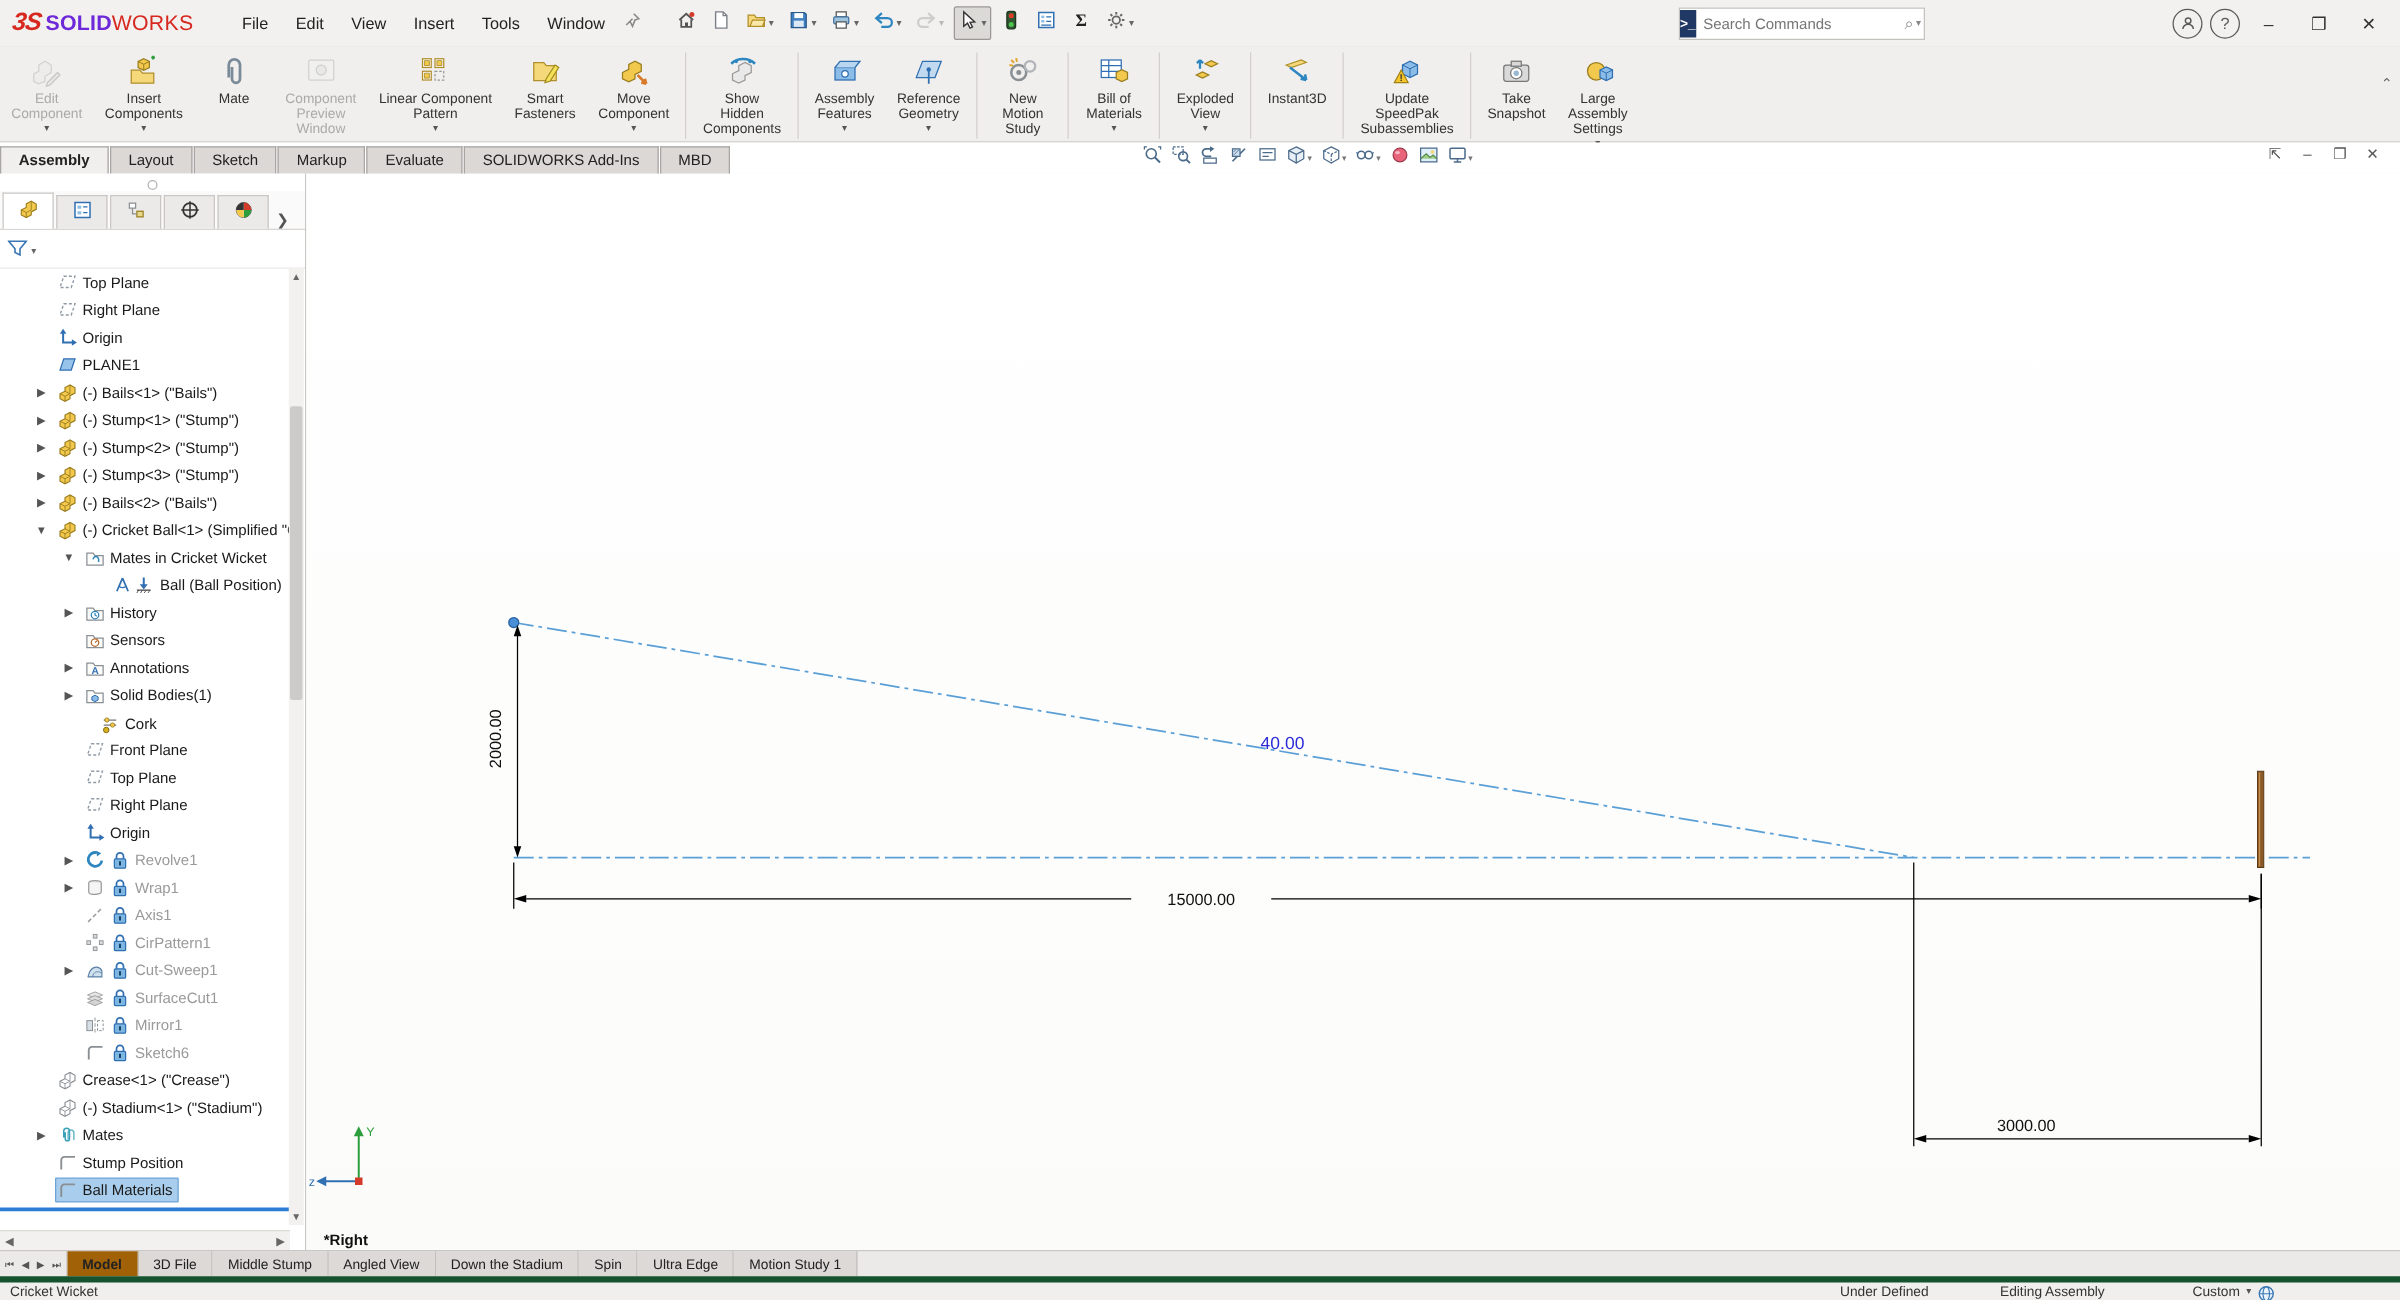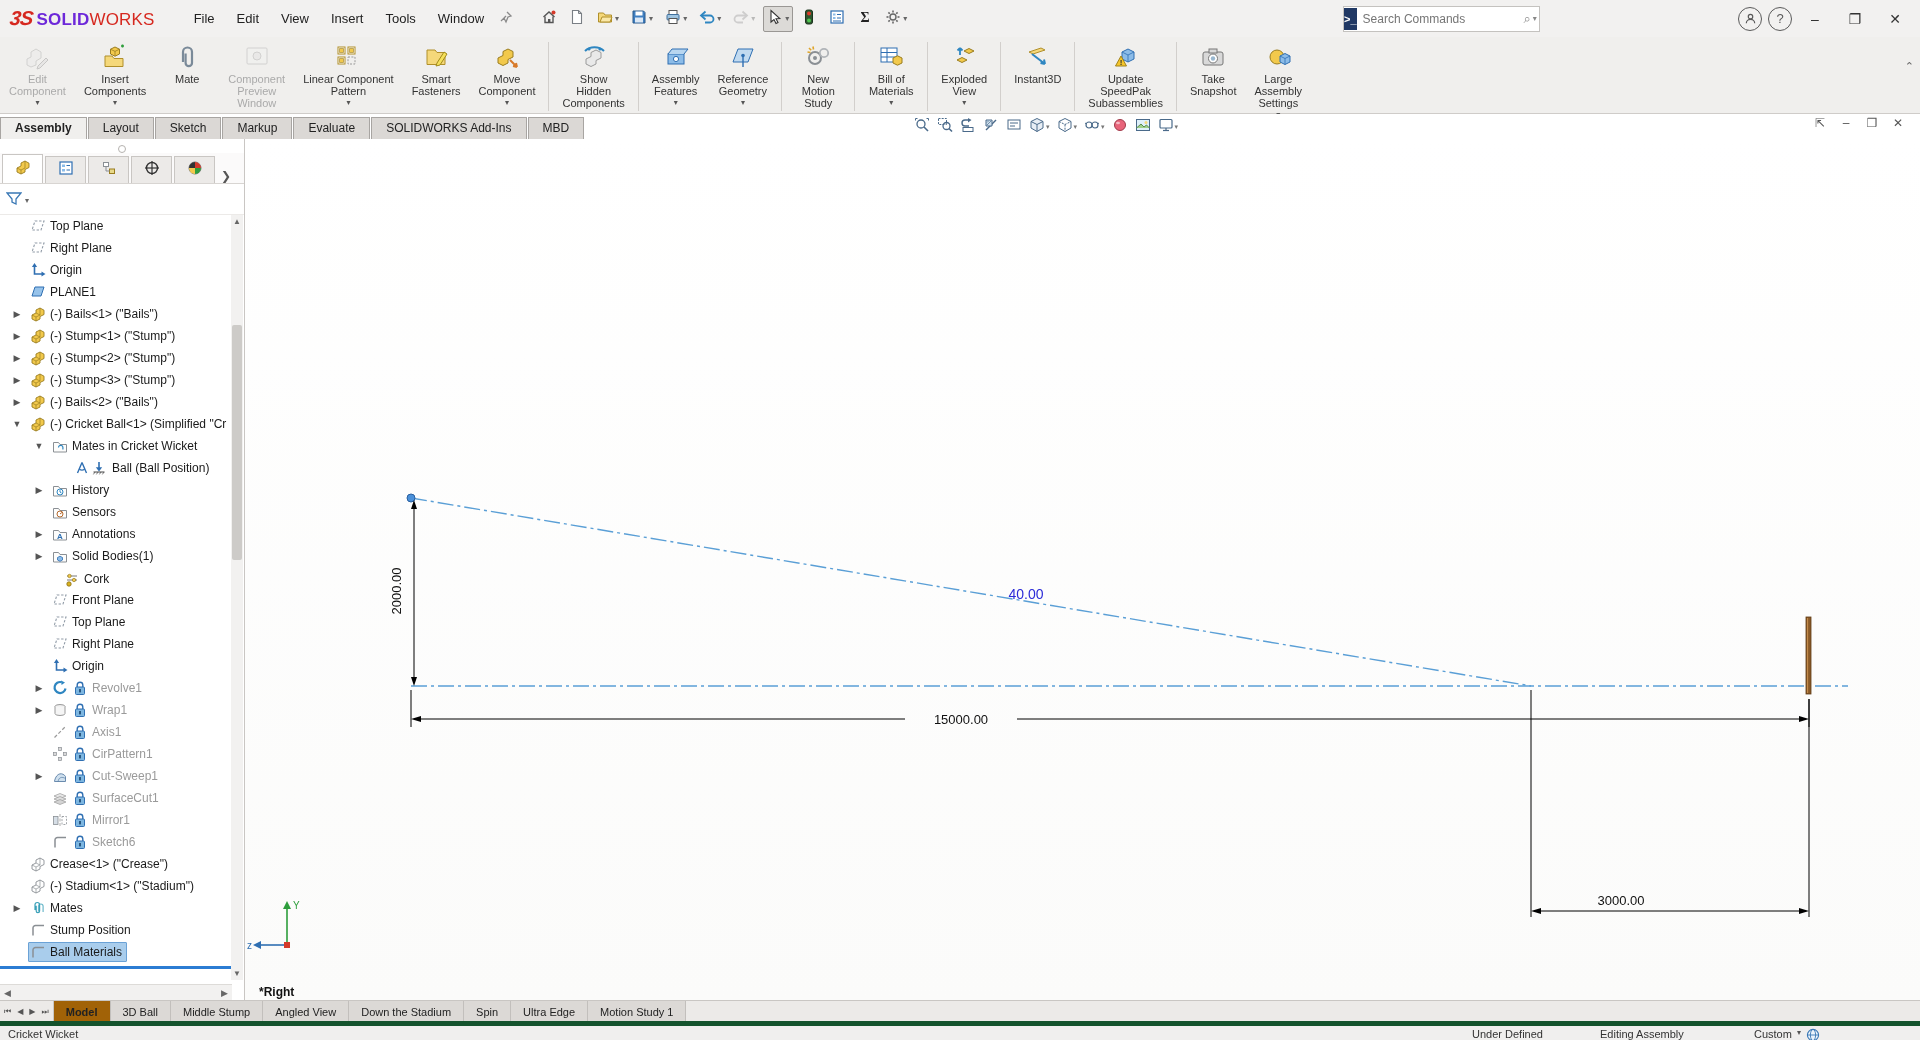--- a/index.html
+++ b/index.html
@@ -61,21 +61,21 @@
   .main{position:absolute;left:0;top:139px;width:1920px;height:861px;display:flex;}
   .panel{position:relative;width:245px;height:861px;background:#fff;border-right:1px solid #c9c6c3;box-sizing:border-box;}
   .panel-grip{position:absolute;left:0;top:0;width:100%;height:14px;background:#fff;text-align:center;}
   .panel-grip .dot{display:inline-block;width:6px;height:6px;border:1px solid #b5b2af;border-radius:50%;margin-top:3px;}
   .panel-tabs{position:absolute;left:0;top:14px;width:100%;height:30px;display:flex;align-items:flex-end;border-bottom:1px solid #d8d5d2;background:#fbfafa;}
   .ptab{width:39px;height:26px;display:flex;align-items:center;justify-content:center;border:1px solid #c9c6c3;border-bottom:none;background:#eceae8;margin-left:2px;}
   .ptab.active{background:#fff;height:28px;}
   .ptab-chevron{margin-left:6px;color:#555;font-size:12px;}
   .filter-row{position:absolute;left:0;top:48px;width:100%;height:28px;display:flex;align-items:center;padding-left:6px;box-sizing:border-box;border-bottom:1px solid #eceae8;}
   .filter-arrow{font-size:8px;color:#666;margin-left:3px;}
-  .tree{position:absolute;left:0;top:76px;width:232px;height:750px;overflow:hidden;}
+  .tree{position:absolute;left:16px;top:76px;width:232px;height:750px;overflow:hidden;}
   .trow{height:22px;display:flex;align-items:center;white-space:nowrap;font-size:12px;color:#1a1a1a;}
   .trow .arrowbox{width:22px;text-align:center;color:#555;font-size:9px;flex:none;}
   .tsel{display:flex;align-items:center;padding:1px 4px 1px 1px;border:1px solid transparent;border-radius:1px;}
   .trow.selected .tsel{background:#a9cdec;border-color:#6ba2d6;}
   .ticon{width:16px;height:16px;flex:none;margin-right:4px;display:inline-flex;}
   .ticon.wide{width:34px;}
   .trow.grayed .tlabel{color:#9a9a9a;}
   .rollback{position:absolute;left:0;top:827px;width:232px;height:3px;background:#2b7cd3;}
   .panel-hscroll{position:absolute;left:0;bottom:0;width:232px;height:15px;background:#f2f1f0;border-top:1px solid #dddbd8;display:flex;justify-content:space-between;align-items:center;}
   .panel-hscroll span{font-size:9px;color:#666;padding:0 4px;}
@@ -1131,21 +1131,21 @@
 
   <div class="sheet-tabs">
     <div class="sheet-nav">
       <span>⏮</span>
       <span>◀</span>
       <span>▶</span>
       <span>⏭</span>
     </div>
     <div id="sheettabs" style="display:flex">
         <span class="stab active">Model</span>
-        <span class="stab">3D Ball</span>
+        <span class="stab">3D File</span>
         <span class="stab">Middle Stump</span>
         <span class="stab">Angled View</span>
         <span class="stab">Down the Stadium</span>
         <span class="stab">Spin</span>
         <span class="stab">Ultra Edge</span>
         <span class="stab">Motion Study 1</span>
       </div>
   </div>
 
   <footer class="statusbar">

